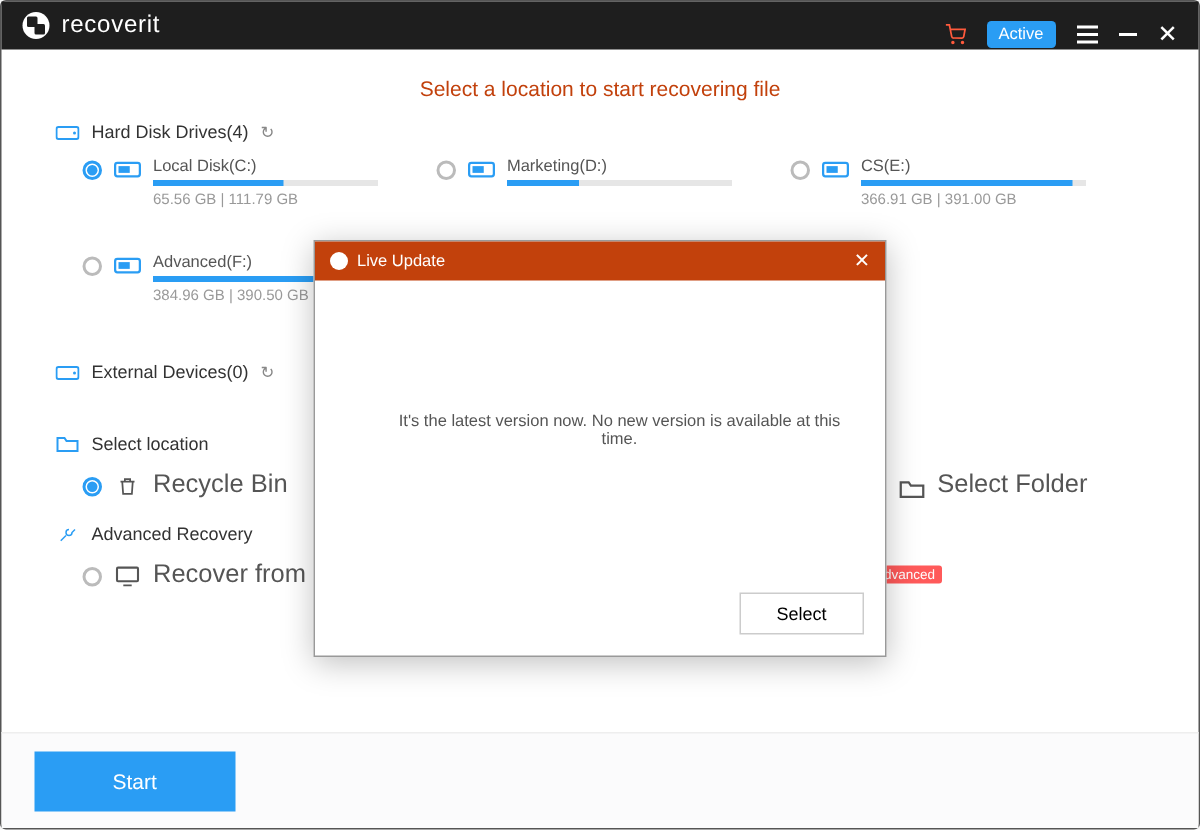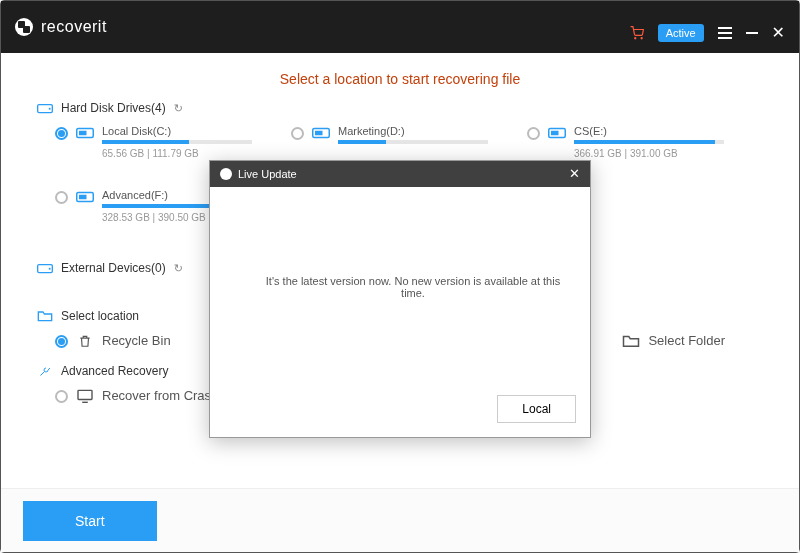--- a/index.html
+++ b/index.html
@@ -1,18 +1,18 @@
 <!DOCTYPE html>
 <html><head>
 <meta charset="utf-8">
 <style>
 * { margin: 0; padding: 0; box-sizing: border-box; font-family: -apple-system, BlinkMacSystemFont, "Segoe UI", Arial, sans-serif; }
 body { width: 800px; height: 553px; background: #f5f5f5; overflow: hidden; position: relative; }
 .window { width: 800px; height: 553px; background: #fff; border: 1px solid #555; border-radius: 4px; position: relative; display: flex; flex-direction: column; }
-.titlebar { height: 52px; background: #1e1e1e; display: flex; justify-content: space-between; padding: 0 14px; }
+.titlebar { height: 32px; background: #1e1e1e; display: flex; justify-content: space-between; padding: 0 14px; }
 .logo { display: flex; align-items: center; gap: 8px; color: #fff; }
 .logo-icon { width: 18px; height: 18px; background: #fff; border-radius: 50%; position: relative; flex-shrink: 0; }
 .logo-icon::before, .logo-icon::after { content: ""; position: absolute; background: #1e1e1e; }
 .logo-icon::before { width: 7px; height: 7px; top: 3px; left: 3px; border-radius: 1px; }
 .logo-icon::after { width: 7px; height: 7px; bottom: 3px; right: 3px; border-radius: 1px; }
 .logo-text { font-size: 16px; font-weight: 400; letter-spacing: 0.5px; }
 .titlebar-right { display: flex; align-items: center; gap: 14px; margin-top: 11px; }
 .cart-icon { width: 14px; height: 14px; color: #ff5a3c; }
 .active-btn { background: #2a9df4; color: #fff; font-size: 11px; padding: 3px 8px; border-radius: 3px; border: none; cursor: pointer; }
 .title-icon { width: 14px; height: 2px; background: #fff; position: relative; }
@@ -34,33 +34,33 @@
 .usage-bar { width: 100%; max-width: 150px; height: 4px; background: #e6e6e6; margin-bottom: 4px; }
 .usage-fill { height: 100%; background: #2a9df4; }
 .drive-stats { font-size: 10px; color: #999; }
 .badge { font-size: 9px; color: #fff; padding: 1px 5px; border-radius: 2px; margin-left: 2px; }
 .badge.standard { background: #ff8a3c; }
 .badge.advanced { background: #ff5a5a; }
 .footer { height: 64px; border-top: 1px solid #eee; background: #fbfbfc; display: flex; justify-content: flex-start; align-items: center; padding: 0 22px; }
 .start-btn { background: #2a9df4; color: #fff; border: none; font-size: 14px; padding: 12px 52px; cursor: pointer; }
 .modal-overlay { position: absolute; top: 0; left: 0; right: 0; bottom: 0; display: flex; align-items: center; justify-content: center; pointer-events: none; }
 .modal { width: 382px; background: #fff; border: 1px solid #999; box-shadow: 0 4px 20px rgba(0,0,0,0.25); pointer-events: auto; position: relative; top: 22px; }
-.modal-header { height: 26px; background: #404040; display: flex; align-items: center; justify-content: space-between; padding: 0 10px; color: #fff; font-size: 11px; }
+.modal-header { height: 26px; background: #c2410c; display: flex; align-items: center; justify-content: space-between; padding: 0 10px; color: #fff; font-size: 11px; }
 .modal-header-left { display: flex; align-items: center; gap: 6px; }
 .modal-logo { width: 12px; height: 12px; background: #fff; border-radius: 50%; flex-shrink: 0; }
 .modal-close { color: #fff; cursor: pointer; font-size: 13px; }
 .modal-body { height: 200px; display: flex; align-items: center; justify-content: center; padding: 20px; margin-left: 26px; }
 .modal-message { font-size: 11px; color: #555; text-align: center; }
 .modal-footer { padding: 8px 14px 14px 14px; display: flex; justify-content: flex-end; }
 .modal-btn { background: #fff; border: 1px solid #ccc; font-size: 12px; padding: 6px 24px; cursor: pointer; }
 .section-icon { width: 16px; height: 12px; flex-shrink: 0; }
 .refresh-glyph { font-size: 11px; color: #888; }
 .row-flex { display: flex; gap: 40px; padding-left: 18px; margin-bottom: 12px; }
 .row-flex .item { display: flex; align-items: center; gap: 8px; }
-.item-label { font-size: 13px; color: #555; }
+.item-label { font-size: 17px; color: #555; }
 </style>
 </head>
 <body>
 
 <div class="window">
 
   <div class="titlebar">
     <div class="logo">
       <span class="logo-icon"></span>
       <span class="logo-text">recoverit</span>
@@ -137,21 +137,21 @@
         <span class="radio"></span>
         <svg class="drive-icon" viewBox="0 0 24 18">
             <rect x="1" y="3" width="22" height="12" rx="2" fill="none" stroke="#2a9df4" stroke-width="2"></rect>
             <rect x="4" y="6" width="10" height="6" fill="#2a9df4"></rect>
           </svg>
         <div class="drive-body">
           <div class="drive-label">Advanced(F:)</div>
           <div class="usage-bar">
               <div class="usage-fill" style="width:98%"></div>
             </div>
-          <div class="drive-stats">328.53  GB | 390.50  GB</div>
+          <div class="drive-stats">384.96  GB | 390.50  GB</div>
         </div>
       </div>
     </div>
 
     <div class="section-header">
       <svg class="section-icon" viewBox="0 0 24 18">
           <rect x="1" y="4" width="22" height="12" rx="2" fill="none" stroke="#2a9df4" stroke-width="2"></rect>
           <circle cx="19" cy="10" r="1.5" fill="#2a9df4"></circle>
         </svg>
       <span>External Devices(0)</span>
@@ -221,18 +221,18 @@
         <div class="modal-header-left">
           <span class="modal-logo"></span>
           <span>Live Update</span>
         </div>
         <span class="modal-close">✕</span>
       </div>
       <div class="modal-body">
         <div class="modal-message">It's the latest version now. No new version is available at this time.</div>
       </div>
       <div class="modal-footer">
-        <button class="modal-btn">Local</button>
+        <button class="modal-btn">Select</button>
       </div>
     </div>
   </div>
 
 </div>
 
 </body></html>

